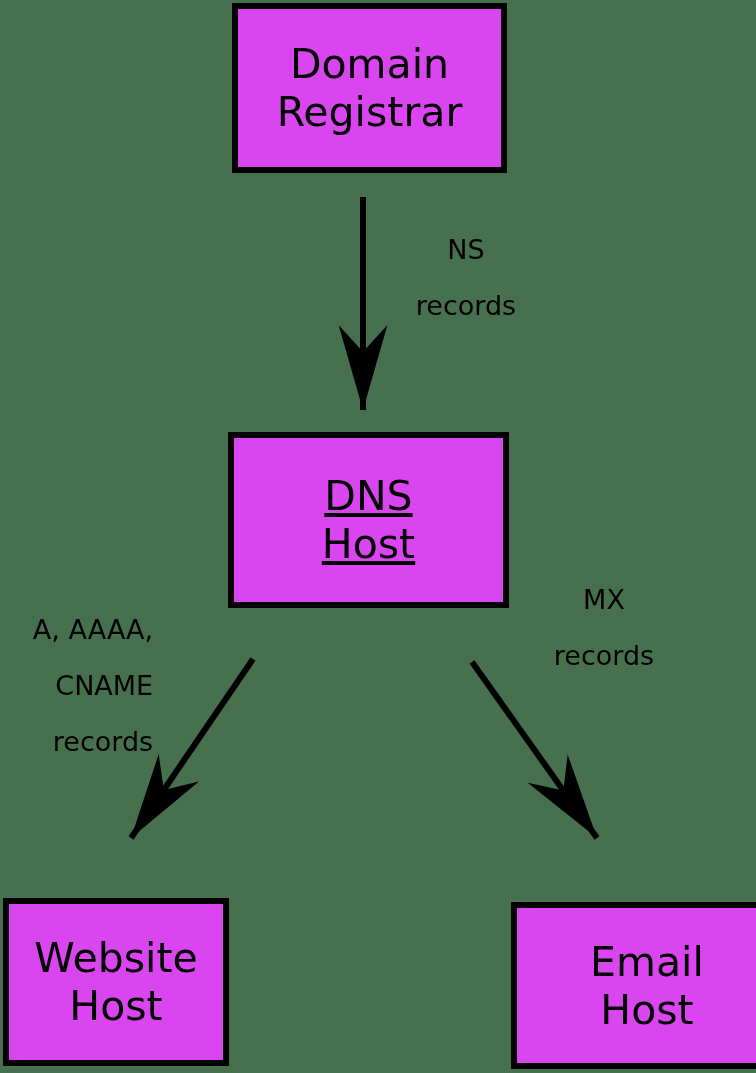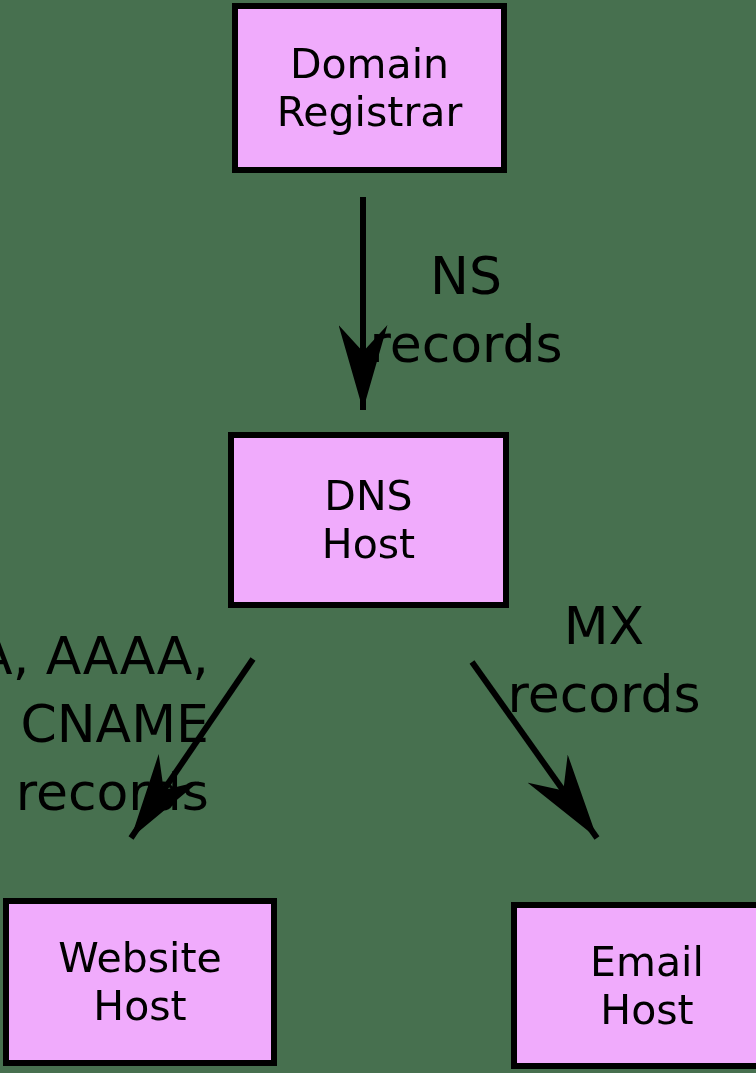--- a/index.html
+++ b/index.html
@@ -20,44 +20,43 @@
     left: 0;
     top: 0;
     width: 756px;
     height: 1073px;
     z-index: 1;
   }
   .node {
     position: absolute;
     z-index: 2;
     box-sizing: border-box;
-    background: #f0abfc;
+    background: #d946ef;
     border: 6px solid #000000;
     display: flex;
     align-items: center;
     justify-content: center;
     text-align: center;
     font-size: 41px;
     line-height: 48px;
     white-space: pre-line;
   }
   #node-domain-registrar { left: 232px; top: 3px;   width: 275px; height: 170px; }
-  #node-dns-host         { left: 228px; top: 432px; width: 281px; height: 176px; }
-  #node-website-host     { left: 3px;   top: 898px; width: 274px; height: 168px; }
+  #node-dns-host         { left: 228px; top: 432px; width: 281px; height: 176px; text-decoration: underline; }
+  #node-website-host     { left: 3px;   top: 898px; width: 226px; height: 168px; }
   #node-email-host       { left: 511px; top: 902px; width: 272px; height: 167px; }
 
   .edge-label {
     position: absolute;
     z-index: 2;
     transform: translateX(-50%);
     text-align: center;
-    font-size: 52px;
-    line-height: 68px;
+    font-size: 27px;
+    line-height: 56px;
     white-space: pre-line;
-    margin-top: 20px;
   }
   #label-ns  { left: 466px; top: 222px; }
   #label-web { left: 93px;  top: 602px; text-align: right; }
   #label-mx  { left: 604px; top: 572px; }
 </style>
 </head>
 <body>
 
 <svg id="arrow-layer" viewBox="0 0 756 1073" xmlns="http://www.w3.org/2000/svg">
   <defs>

